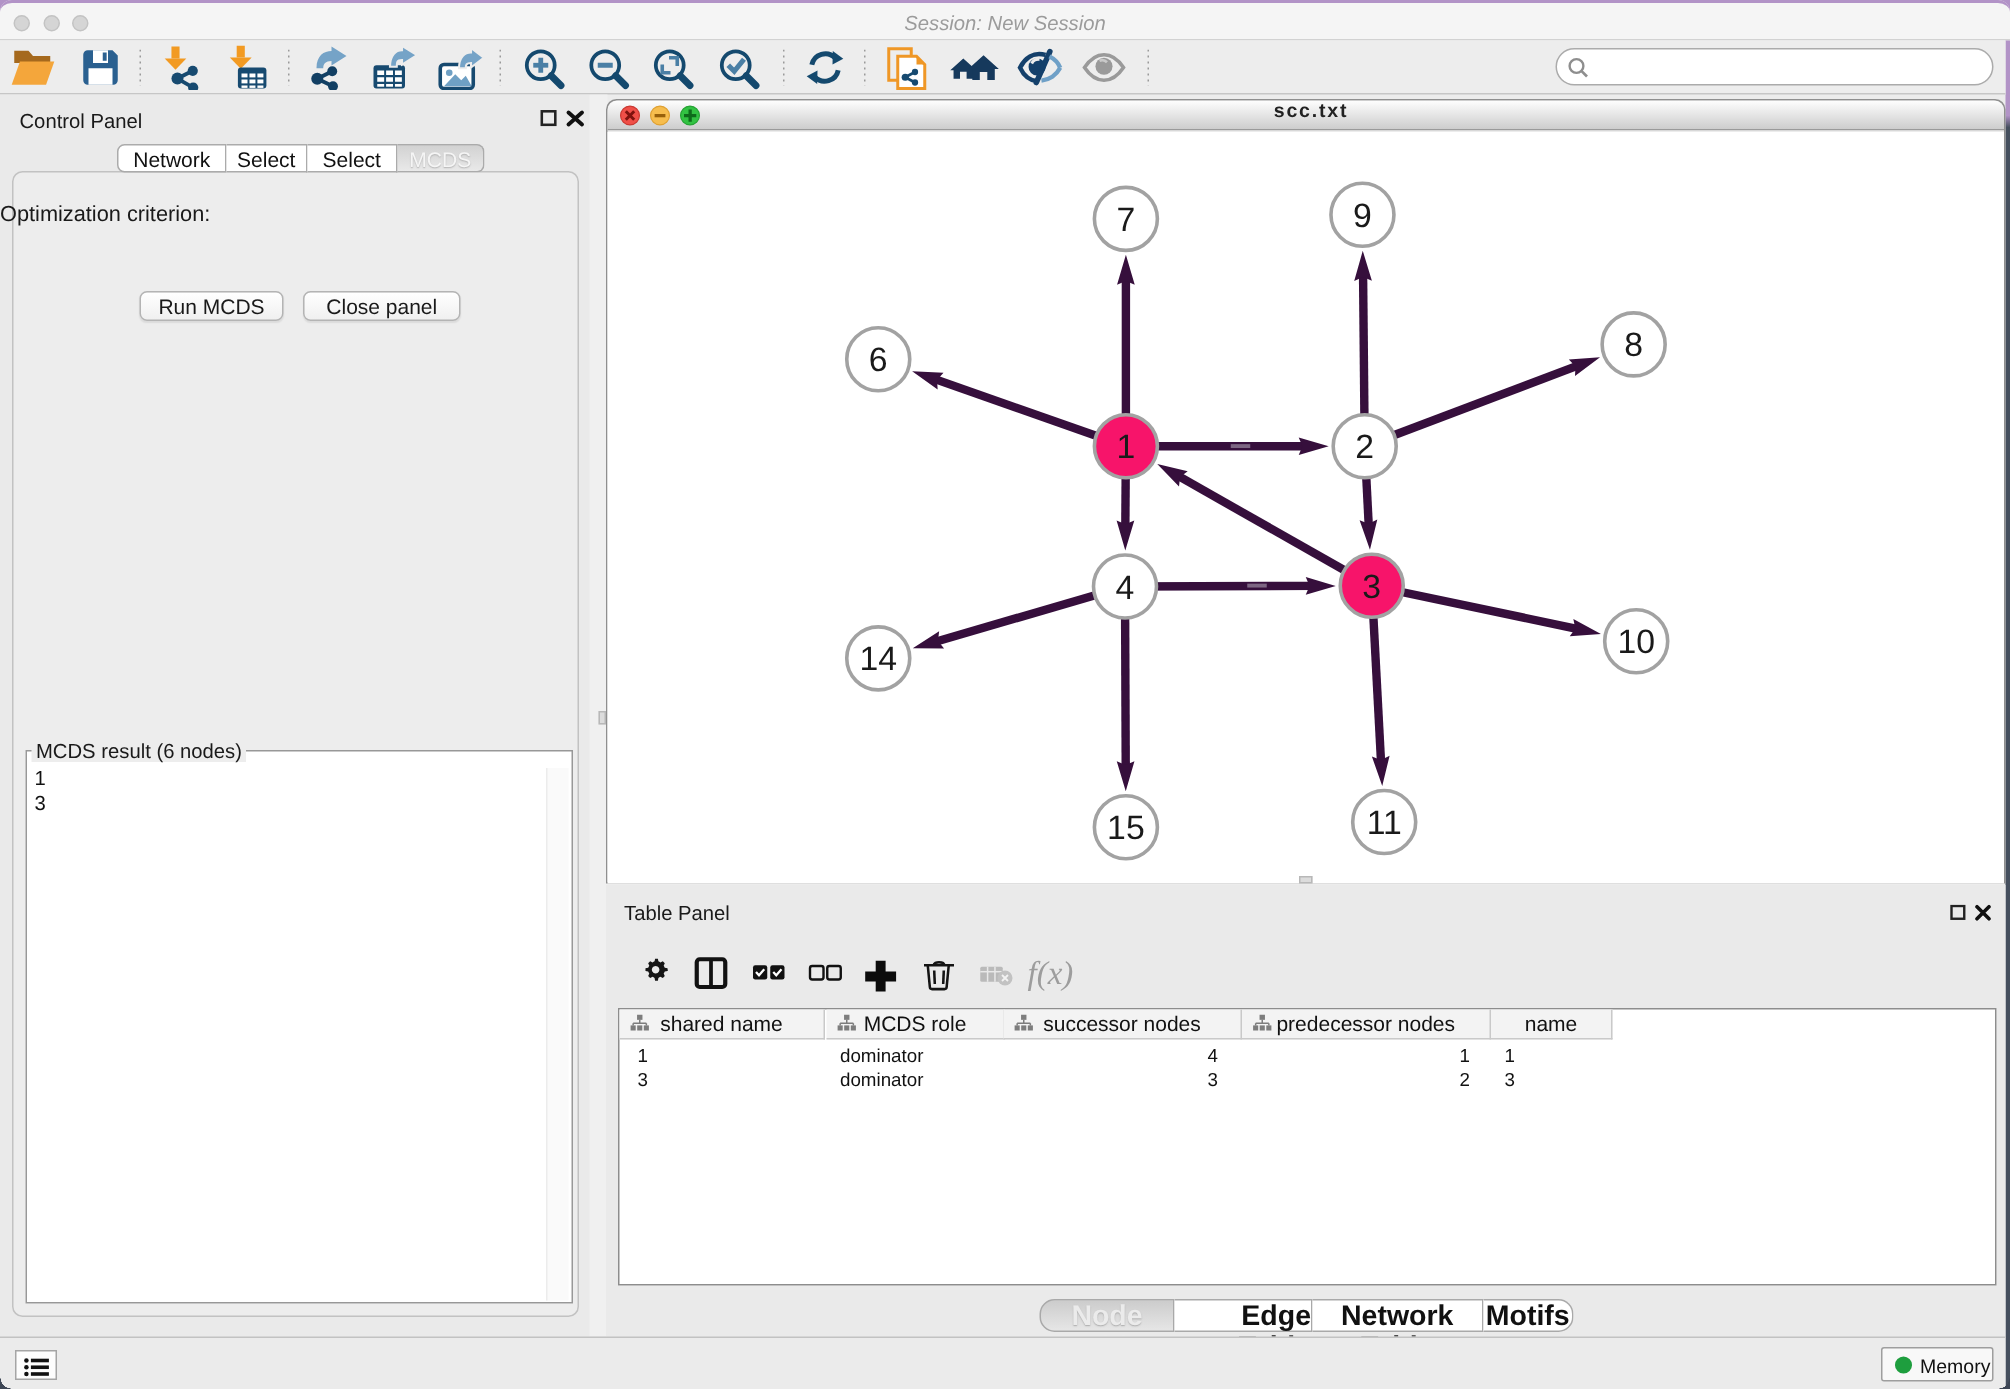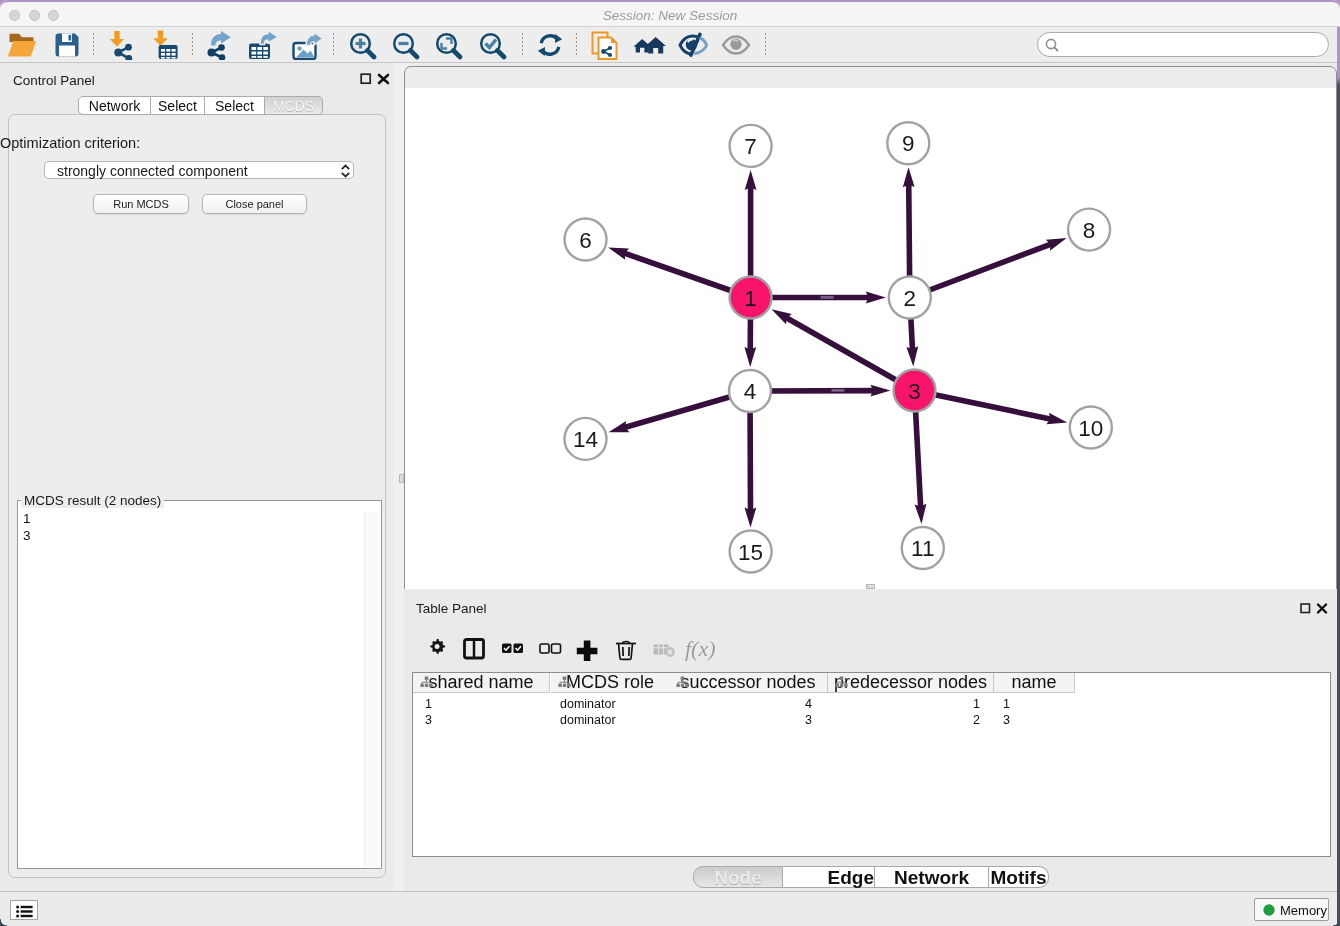--- a/index.html
+++ b/index.html
@@ -18,38 +18,38 @@
 .cpanel { position:absolute; left:0; top:63px; width:393px; height:828px; background:#eaeaea; }
 .ptitle { position:absolute; left:13px; top:10px; font-size:13.5px; color:#1a1a1a; }
 .cpane { position:absolute; left:8px; top:51px; width:378px; height:764px; border:1px solid #c2c2c2; border-radius:7px; background:#ededed; }
 .tabs { position:absolute; left:78px; top:33px; height:19px; display:flex; z-index:5; }
 .tab { height:19px; line-height:18px; font-size:14px; color:#111; background:#fff; border:1px solid #ababab; border-left:none; }
 .tab.first { border-left:1px solid #ababab; border-radius:5px 0 0 5px; }
 .tab.last { border-radius:0 5px 5px 0; }
 .tab.sel { background:linear-gradient(#d2d2d2,#e9e9e9); color:#f5f5f5; text-shadow:0 1px 1px #b0b0b0; }
 .optlabel { position:absolute; left:0; top:72px; width:393px; text-align:left; font-size:14.5px; color:#1a1a1a; }
 .combo { position:absolute; left:44px; top:98px; width:310px; height:18px; background:#fff; border:1px solid #b6b6b6; border-radius:5px; font-size:14px; color:#1a1a1a; line-height:19px; padding-left:12px; }
-.btn { position:absolute; top:131px; height:20px; background:linear-gradient(#ffffff,#f0f0f0); border:1px solid #b4b4b4; border-radius:5px; font-size:11px; color:#1a1a1a; text-align:center; line-height:18px; box-shadow:0 1px 1px rgba(0,0,0,0.08); }
+.btn { position:absolute; top:131px; height:20px; background:linear-gradient(#ffffff,#f0f0f0); border:1px solid #b4b4b4; border-radius:5px; font-size:14px; color:#1a1a1a; text-align:center; line-height:18px; box-shadow:0 1px 1px rgba(0,0,0,0.08); }
 .groupbox { position:absolute; left:17px; top:437px; width:365px; height:369px; border:1px solid #989898; background:#fff; }
 .grouplabel { position:absolute; left:3px; top:-8px; background:#ededed; font-size:13.5px; color:#1a1a1a; padding:0 3px; }
 .mcdstext { position:absolute; left:5px; top:10px; font-size:13.5px; color:#111; line-height:16.5px; }
 .gscroll { position:absolute; right:2px; top:11px; width:15px; height:355px; background:#fafafa; border-left:1px solid #ececec; }
 
 .vsplit { position:absolute; left:393px; top:63px; width:12px; height:828px; background:#f0f0f0; }
 .vhandle { position:absolute; left:399px; top:474px; width:5px; height:9px; background:#dcdcdc; border:1px solid #b8b8b8; }
 .hhandle { position:absolute; left:866px; top:584px; width:9px; height:5px; background:#dcdcdc; border:1px solid #b8b8b8; }
 
 .netwin { position:absolute; left:404px; top:66px; width:933px; height:523px; border:1px solid #8f8f8f; border-radius:7px 7px 0 0; }
 .nethead { position:absolute; left:0; top:0; width:931px; height:20px; background:linear-gradient(#fefefe,#cdcdcd); border-bottom:1px solid #9a9a9a; border-radius:7px 7px 0 0; }
 .nettitle { position:absolute; top:-1px; left:0; width:100%; text-align:center; font-size:13px; font-weight:bold; color:#222; letter-spacing:1.2px; padding-left:7px; }
 .canvas { position:absolute; left:0; top:21px; width:931px; height:501px; background:#fff; }
 
 .tpanel { position:absolute; left:404px; top:590px; width:933px; height:301px; background:#eaeaea; }
 .ttable { position:absolute; left:8px; top:82px; width:919px; height:185px; background:#fff; border:1px solid #8d8d8d; }
-.thead { position:absolute; left:0; top:0; height:20px; background:#f3f3f3; border-right:1px solid #c9c9c9; border-bottom:1px solid #c9c9c9; font-size:18px; color:#111; text-align:center; line-height:19px; }
+.thead { position:absolute; left:0; top:0; height:20px; background:#f3f3f3; border-right:1px solid #c9c9c9; border-bottom:1px solid #c9c9c9; font-size:14px; color:#111; text-align:center; line-height:19px; }
 .trow { position:absolute; font-size:12.5px; color:#111; }
 .btabs { position:absolute; left:289px; top:276px; height:22px; display:flex; }
 .btab { height:22px; line-height:21px; font-size:19px; font-weight:bold; color:#111; background:#fff; border:1px solid #a9a9a9; border-left:none; text-align:center; }
 .btab.first { border-left:1px solid #a9a9a9; border-radius:10px 0 0 10px; }
 .btab.last { border-radius:0 10px 10px 0; }
 .btab.sel { background:linear-gradient(#cccccc,#e6e6e6); color:#ebebeb; text-shadow:0 1px 1px #aaa; }
 
 .sbar { position:absolute; left:0; top:891px; width:1337px; height:50px; background:#ebebeb; border-top:1px solid #c2c2c2; }
 .listbtn { position:absolute; left:10px; top:8px; width:28px; height:20px; background:#fdfdfd; border:1px solid #a5a5a5; }
 .membtn { position:absolute; left:1254px; top:6px; width:75px; height:23px; background:#f8f8f8; border:1px solid #9e9e9e; border-radius:2px; font-size:13px; color:#111; }
@@ -235,39 +235,42 @@
       <path d="M2,2 L11,10 M11,2 L2,10" stroke="#111" stroke-width="2.6" stroke-linecap="round"></path>
     </svg>
   <div class="cpane"></div>
   <div class="tabs">
     <div class="tab first" style="width:73px;text-align:center">Network</div>
     <div class="tab" style="width:54px;text-align:center">Select</div>
     <div class="tab" style="width:60px;text-align:center">Select</div>
     <div class="tab last sel" style="width:58px;text-align:center">MCDS</div>
   </div>
   <div class="optlabel">Optimization criterion:</div>
-  <div class="combo">strongly connected component
-    <svg style="position:absolute;right:2px;top:2px" width="11" height="14" viewBox="0 0 11 14">
-        <g fill="none" stroke="#2e2e2e" stroke-width="1.9">
-          <path d="M1.8,5.1 L5.5,1.5 L9.2,5.1"></path>
-          <path d="M1.8,8.9 L5.5,12.5 L9.2,8.9"></path>
-        </g>
-      </svg>
-  </div>
   <div class="btn" style="left:93px;width:96px;">Run MCDS</div>
   <div class="btn" style="left:202px;width:105px;">Close panel</div>
   <div class="groupbox">
-    <div class="grouplabel">MCDS result (2 nodes)</div>
+    <div class="grouplabel">MCDS result (6 nodes)</div>
     <div class="mcdstext">1<br>3</div>
     <div class="gscroll"></div>
   </div>
 </div>
 <div class="vsplit"></div>
 <div class="vhandle"></div>
 <div class="netwin">
+  <div class="nethead" id="nethead">
+    <div class="nettitle">scc.txt</div>
+    <svg style="position:absolute;left:8px;top:3px" width="60" height="14" viewBox="0 0 60 14">
+      <circle cx="7" cy="7" r="6.3" fill="#ef4f48" stroke="#ca3a33" stroke-width="0.8"></circle>
+        <path d="M4.2,4.2 L9.8,9.8 M9.8,4.2 L4.2,9.8" stroke="#7e120e" stroke-width="2"></path>
+      <circle cx="27" cy="7" r="6.3" fill="#f6bd4e" stroke="#dfa133" stroke-width="0.8"></circle>
+        <rect x="3.4" y="6" width="7.2" height="2.2" fill="#97600b" transform="translate(20,0)"></rect>
+      <circle cx="47" cy="7" r="6.3" fill="#32c242" stroke="#27a335" stroke-width="0.8"></circle>
+        <path d="M46,3 h2.2 v3 h3 v2.2 h-3 v3 h-2.2 v-3 h-3 v-2.2 h3 Z" fill="#0e6b1b"></path>
+    </svg>
+  </div>
   <div class="canvas" id="canvas">
   <svg width="931" height="501" viewBox="0 0 931 501" style="display:block">
         <g transform="translate(0.5,-1.5)">
     <g stroke="#360f3c" stroke-width="5.6">
       <line x1="345.1" y1="211.0" x2="345.1" y2="97.4"></line>
       <line x1="345.1" y1="211.0" x2="215.9" y2="165.6"></line>
       <line x1="345.1" y1="211.0" x2="466.3" y2="211.0"></line>
       <line x1="345.1" y1="211.0" x2="344.7" y2="266.5"></line>
       <line x1="504.3" y1="211.0" x2="503.2" y2="94.7"></line>
       <line x1="504.3" y1="211.0" x2="648.1" y2="156.6"></line>

